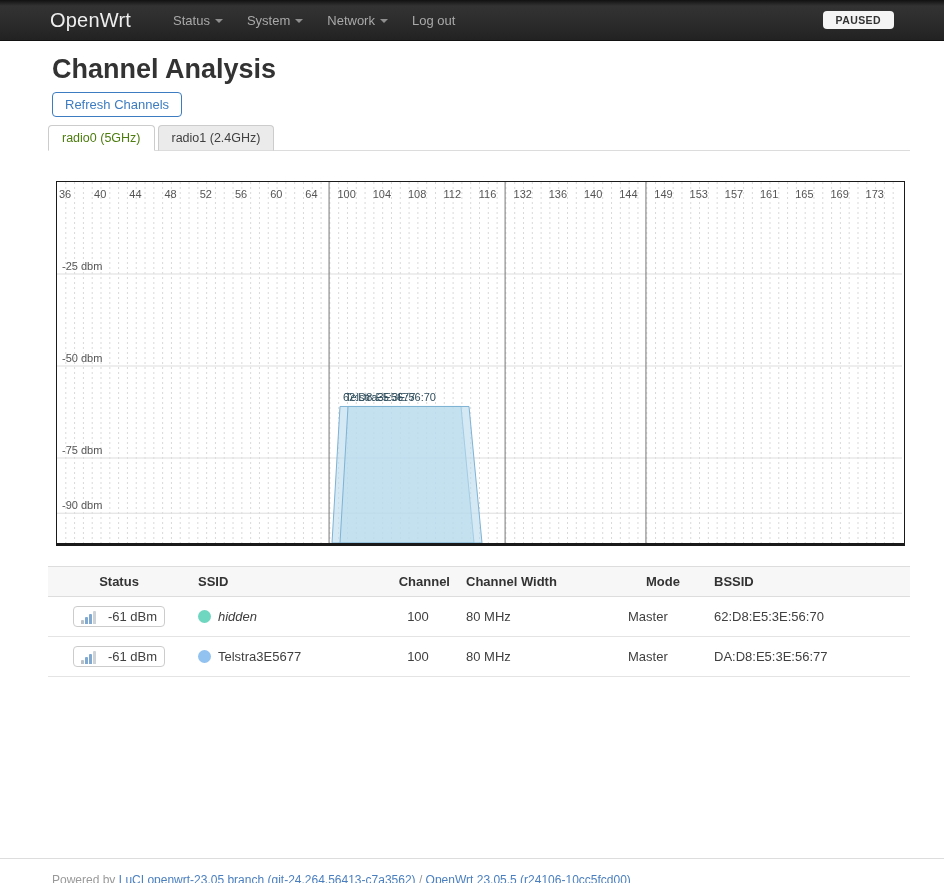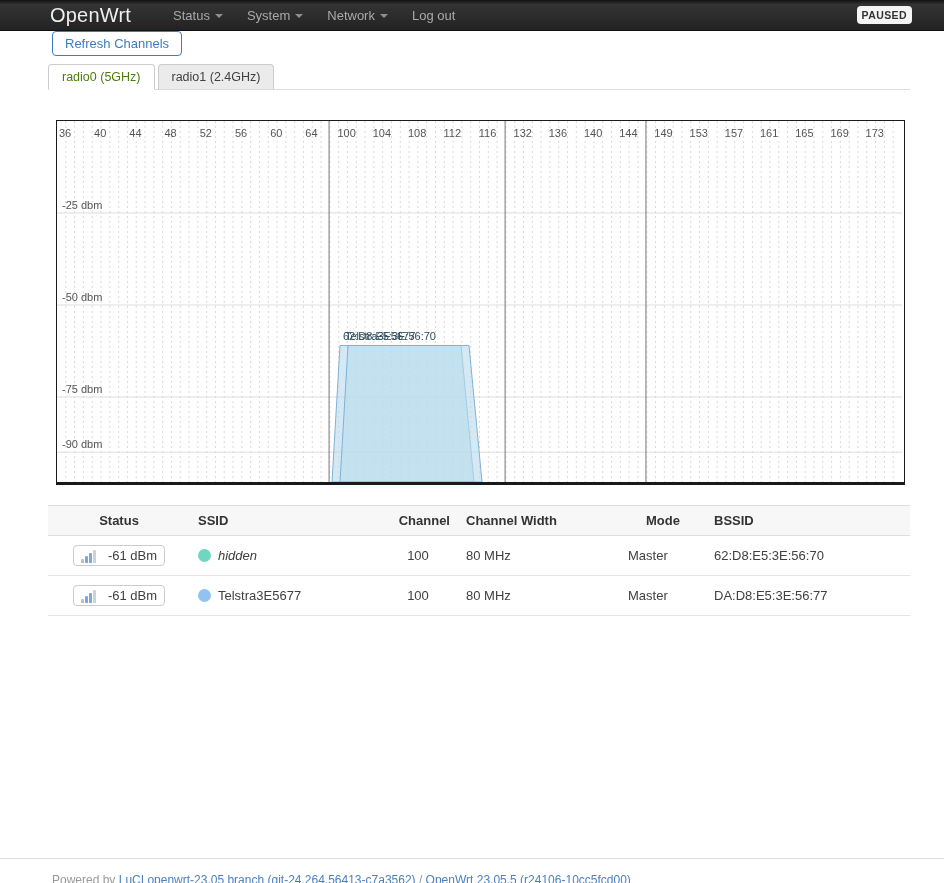--- a/index.html
+++ b/index.html
@@ -3,39 +3,39 @@
 <meta charset="utf-8">
 <style>
   * { box-sizing: border-box; }
   html,body { margin:0; padding:0; }
   body {
     width:944px; height:883px; overflow:hidden; position:relative;
     background:#fff; font-family:"Liberation Sans", sans-serif; color:#404040;
   }
   
   .navbar {
-    height:31px; width:100%;
+    height:41px; width:100%;
     background:linear-gradient(180deg,#111 0%,#333 15%,#2b2b2b 60%,#222 100%);
     border-bottom:1px solid #121212;
     display:flex; align-items:center;
   }
   .brand { color:#eee; font-size:20px; margin-left:50px; letter-spacing:.2px; }
   .nav-menu { display:flex; align-items:center; margin-left:30px; }
   .nav-item {
     color:#a9a9a9; font-size:13px; padding:6px 12px; cursor:pointer;
     display:flex; align-items:center; gap:5px;
   }
   .caret {
     width:0; height:0; border-left:4px solid transparent; border-right:4px solid transparent;
     border-top:4px solid #8f8f8f; display:inline-block; margin-top:2px;
   }
   .paused-badge {
-    margin-left:auto; margin-right:32px;
+    margin-left:auto; margin-right:50px;
     background:#f4f4f4; color:#333; font-size:10.5px; font-weight:bold;
-    padding:3px 5px; border-radius:4px; letter-spacing:.4px;
+    padding:3px 13px; border-radius:4px; letter-spacing:.4px;
   }
   
   .main { padding:0 34px 0 48px; }
   h1.page-title { font-size:27px; font-weight:bold; color:#333; margin:13px 0 7px 4px; }
   .btn-refresh {
     margin-left:4px; background:#fff; color:#3d7cc0; border:1px solid #3d7cc0;
     border-radius:4px; font-size:13px; padding:4px 12px; cursor:pointer;
     font-family:"Liberation Sans", sans-serif;
   }
   
@@ -93,20 +93,21 @@
         <span class="caret"></span>
       </div>
       <div class="nav-item">
         <span>Log out</span>
       </div>
     </div>
   <span class="paused-badge">PAUSED</span>
 </div>
 
 <div class="main">
+  <h1 class="page-title">Channel Analysis</h1>
   <button class="btn-refresh">Refresh Channels</button>
 
   <div class="tabs">
       <div class="tab active">radio0 (5GHz)</div>
       <div class="tab inactive">radio1 (2.4GHz)</div>
     </div>
 
   <div class="chart-box">
     <svg id="chart-svg" width="845" height="361">
         <line x1="8.802083333333334" y1="0" x2="8.802083333333334" y2="361" stroke="#d9d9d9" stroke-width="1" stroke-dasharray="2,3"></line>

